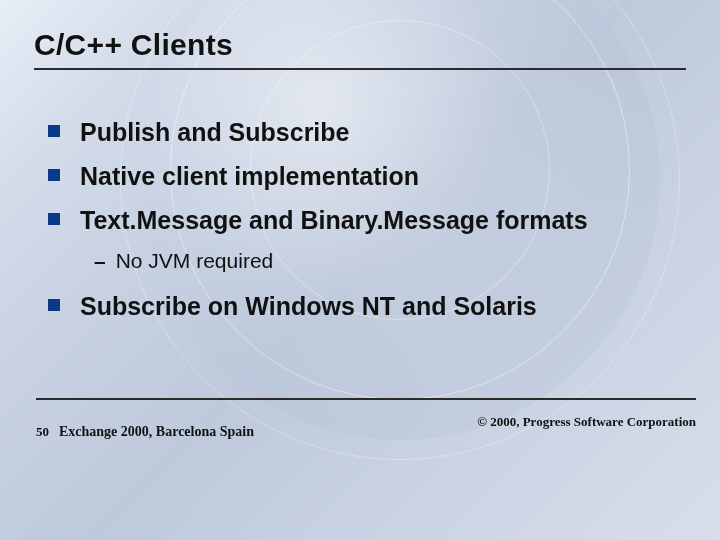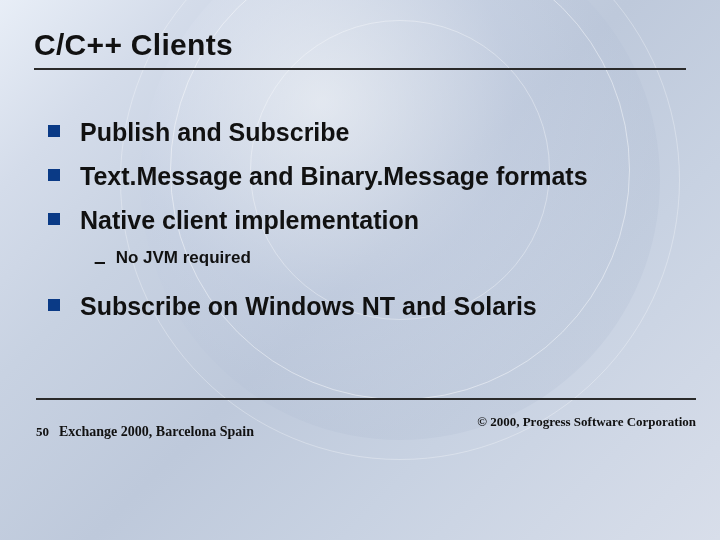--- a/index.html
+++ b/index.html
@@ -68,22 +68,22 @@
     margin-left: 60px;
   }
   .dash {
     font-size: 21px;
     font-weight: 700;
     color: #111;
     margin-right: 10px;
     line-height: 1.35;
   }
   .sub-text {
-    font-size: 17px;
-    font-weight: 700;
+    font-size: 21px;
+    font-weight: 400;
     color: #111;
     line-height: 1.35;
   }
   .footer {
     position: absolute;
     left: 36px; right: 24px; bottom: 20px;
     border-top: 2px solid #2a2a2a;
     padding-top: 4px;
     display: flex;
     justify-content: space-between;
@@ -124,25 +124,25 @@
 <div class="slide">
   <h1 class="title">C/C++ Clients</h1>
 
   <ul class="bullets">
     <li class="bullet-item">
       <span class="sq"></span>
       <span class="bullet-text">Publish and Subscribe</span>
     </li>
     <li class="bullet-item">
       <span class="sq"></span>
-      <span class="bullet-text">Text.Message and Binary.Message formats</span>
+      <span class="bullet-text">Native client implementation</span>
     </li>
     <li class="bullet-item">
       <span class="sq"></span>
-      <span class="bullet-text">Native client implementation</span>
+      <span class="bullet-text">Text.Message and Binary.Message formats</span>
     </li>
     <li>
       <ul class="sub-list">
         <li class="sub-item">
           <span class="dash">–</span>
           <span class="sub-text">No JVM required</span>
         </li>
       </ul>
     </li>
     <li class="bullet-item">

